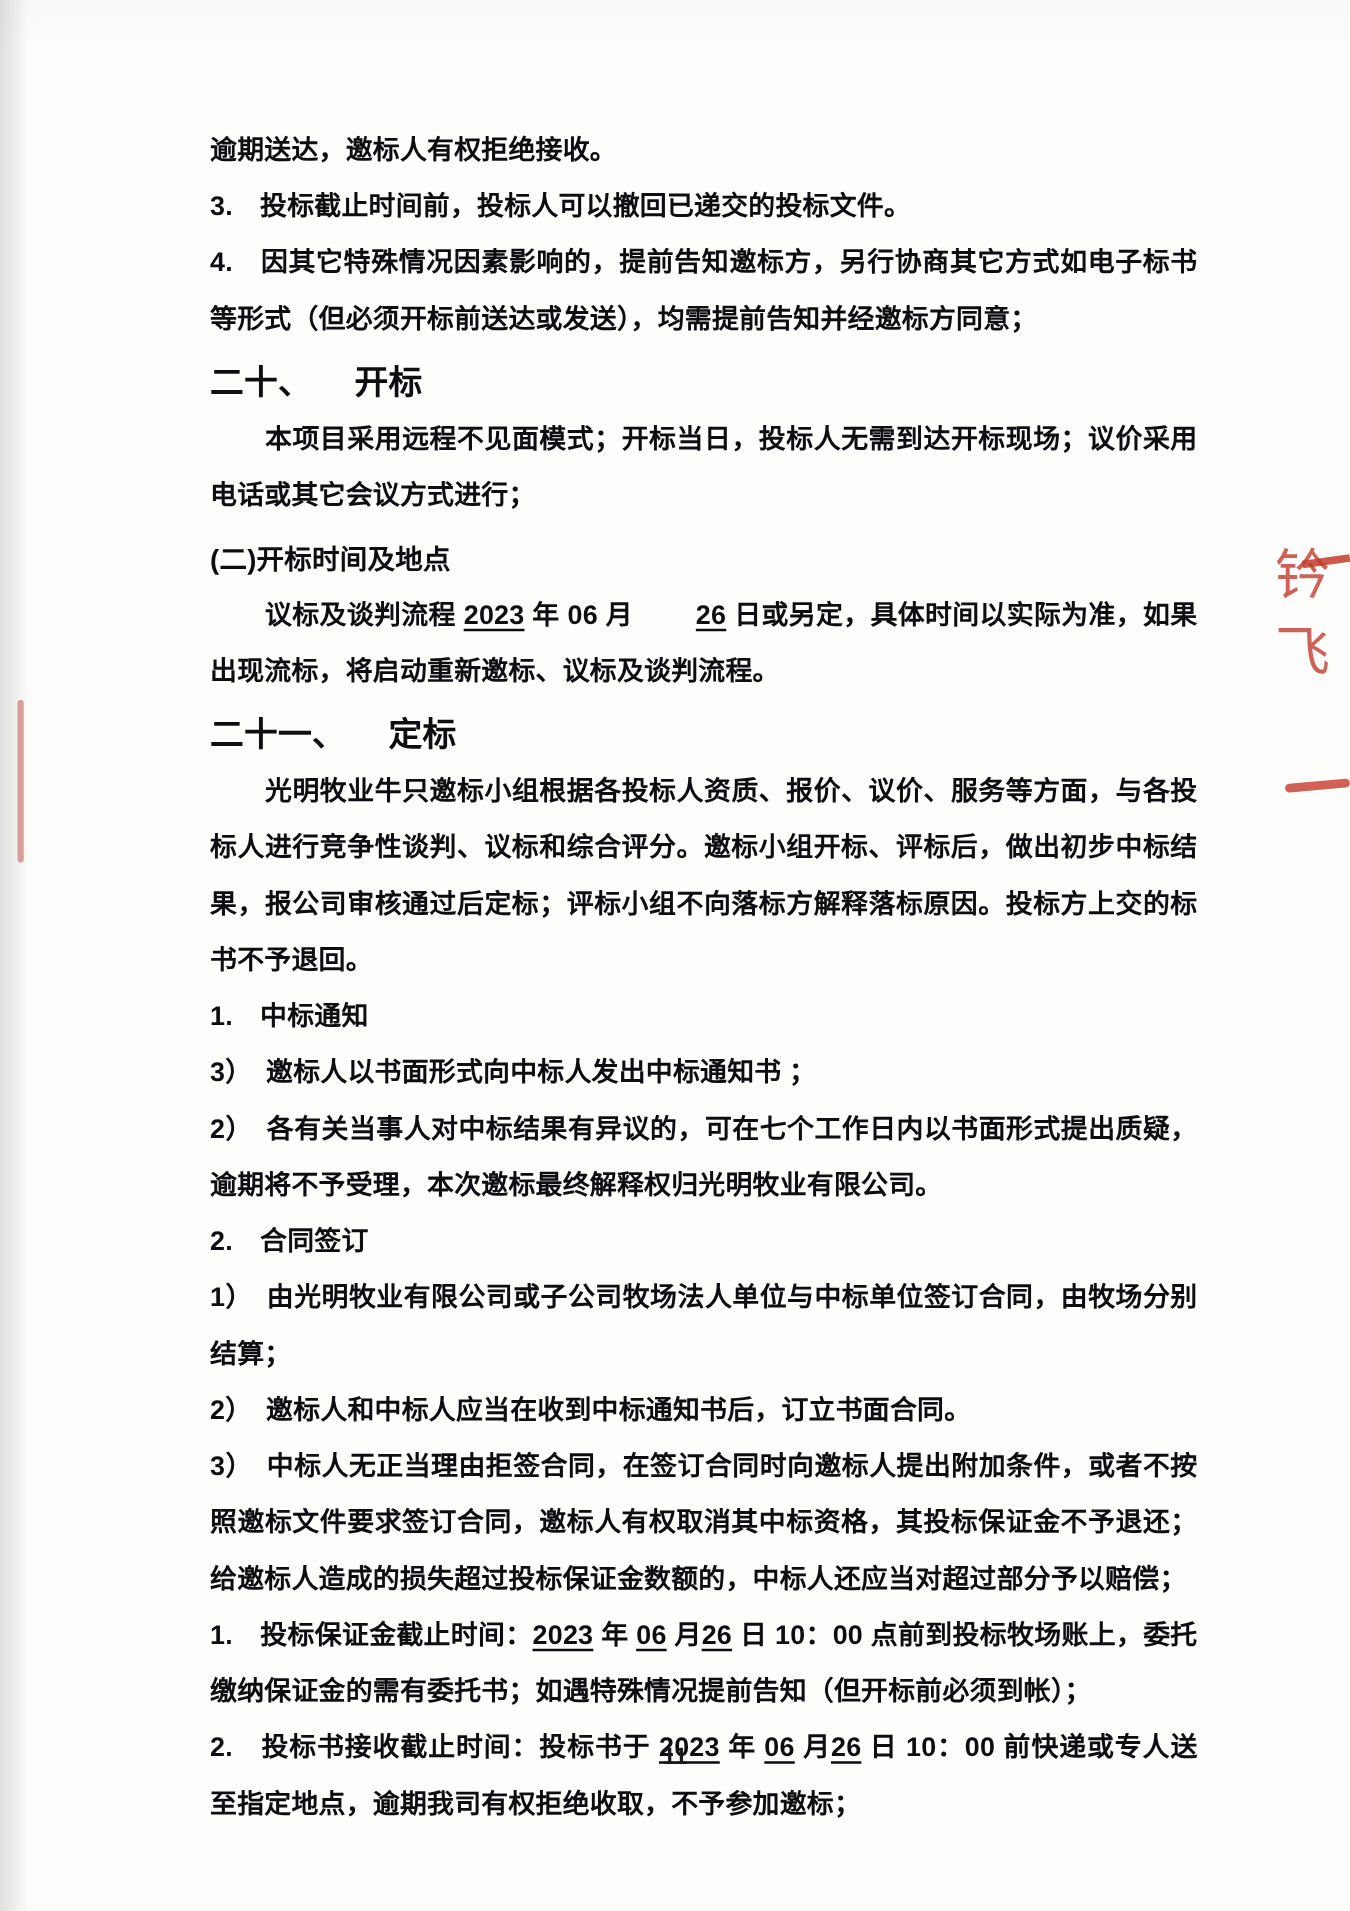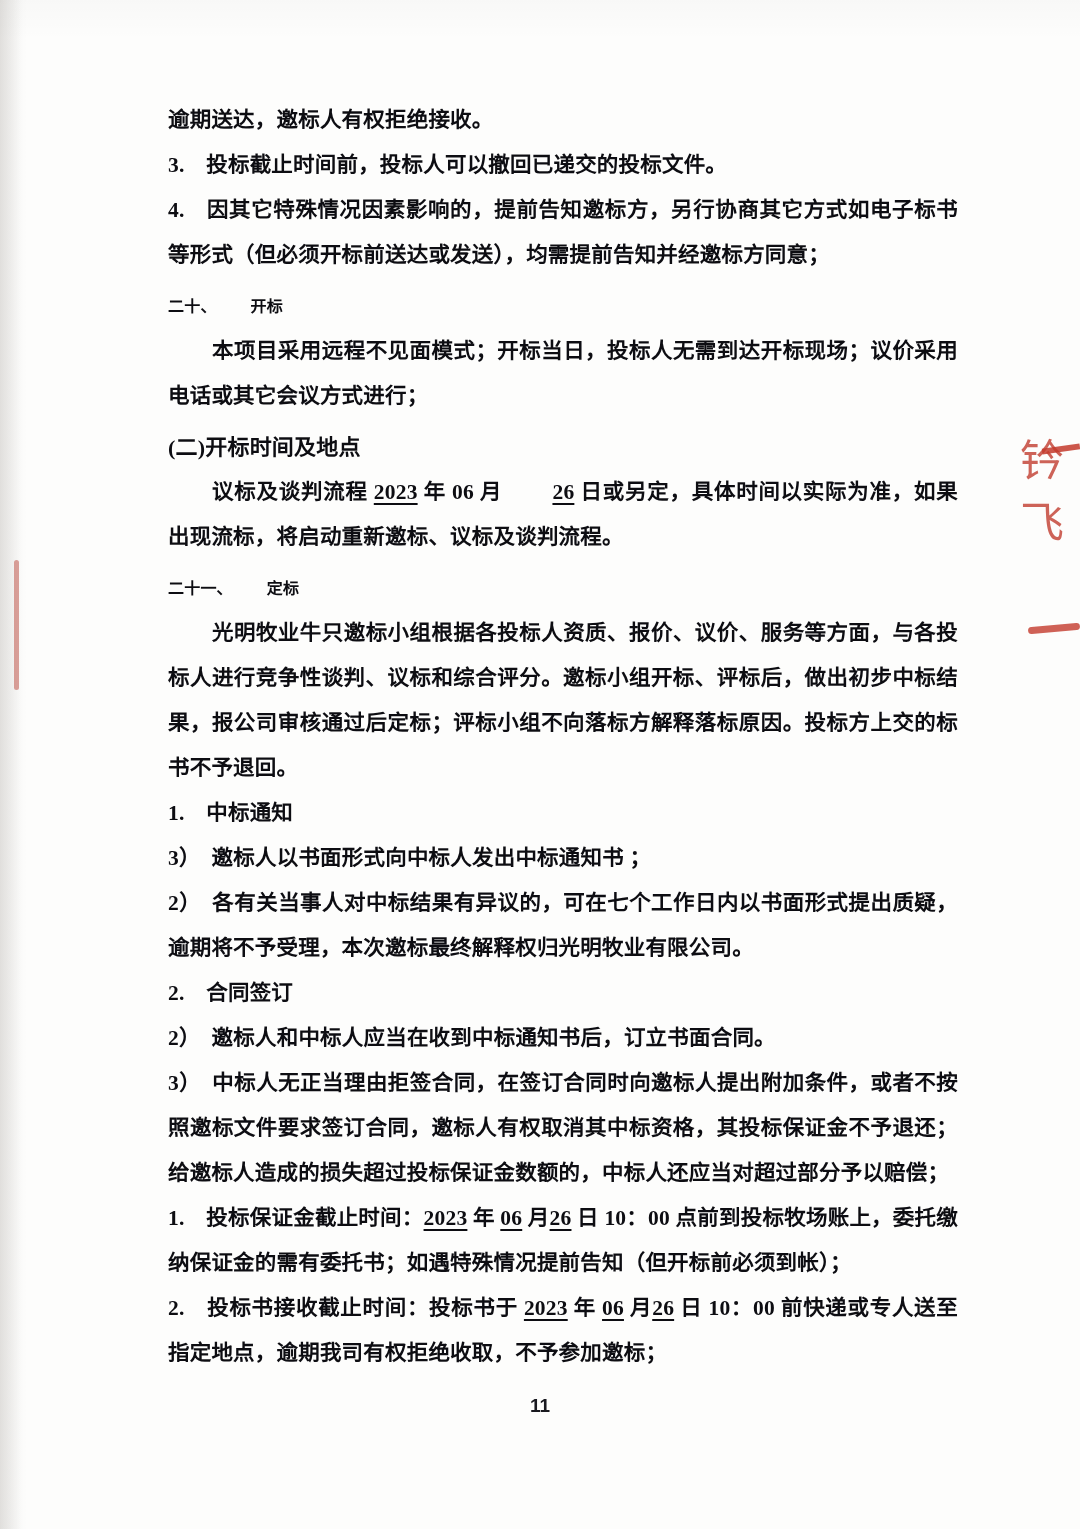--- a/index.html
+++ b/index.html
@@ -35,28 +35,27 @@
     color: #0d0d12;
     font-size: 21.5px;
     line-height: 45px;
     letter-spacing: 0.2px;
   }
   .p {
     margin: 0 0 0 0;
     text-align: justify;
     text-justify: inter-ideograph;
     font-weight: 600;
-    font-family: Liberation Serif, serif;
   }
   .indent {
     text-indent: 44px;
   }
   .heading {
     font-weight: 800;
-    font-size: 16px;
+    font-size: 27px;
     margin-top: 6px;
   }
   .heading .gap {
     display: inline-block;
     width: 34px;
   }
   .heading.sub {
     font-weight: 800;
     font-size: 22px;
   }
@@ -174,20 +173,21 @@
       <span>二十一、</span><span class="gap"></span><span>定标</span>
     </p>
 
     <p class="p indent">光明牧业牛只邀标小组根据各投标人资质、报价、议价、服务等方面，与各投标人进行竞争性谈判、议标和综合评分。邀标小组开标、评标后，做出初步中标结果，报公司审核通过后定标；评标小组不向落标方解释落标原因。投标方上交的标书不予退回。</p>
 
     <p class="p">1.　中标通知</p>
     <p class="p">3）　邀标人以书面形式向中标人发出中标通知书 ；</p>
     <p class="p">2）　各有关当事人对中标结果有异议的，可在七个工作日内以书面形式提出质疑，逾期将不予受理，本次邀标最终解释权归光明牧业有限公司。</p>
 
     <p class="p">2.　合同签订</p>
+    <p class="p">1）　由光明牧业有限公司或子公司牧场法人单位与中标单位签订合同，由牧场分别结算；</p>
     <p class="p">2）　邀标人和中标人应当在收到中标通知书后，订立书面合同。</p>
     <p class="p">3）　中标人无正当理由拒签合同，在签订合同时向邀标人提出附加条件，或者不按照邀标文件要求签订合同，邀标人有权取消其中标资格，其投标保证金不予退还；给邀标人造成的损失超过投标保证金数额的，中标人还应当对超过部分予以赔偿；</p>
 
 
     <p class="p">
       <span>1.　投标保证金截止时间：</span><span class="u">2023</span><span> 年 </span><span class="u">06</span><span> 月</span><span class="u">26</span><span> 日 10：00 点前到投标牧场账上，委托缴纳保证金的需有委托书；如遇特殊情况提前告知（但开标前必须到帐）；</span>
     </p>
 
     <p class="p">
       <span>2.　投标书接收截止时间：投标书于 </span><span class="u">2023</span><span> 年 </span><span class="u">06</span><span> 月</span><span class="u">26</span><span> 日 10：00 前快递或专人送至指定地点，逾期我司有权拒绝收取，不予参加邀标；</span>

